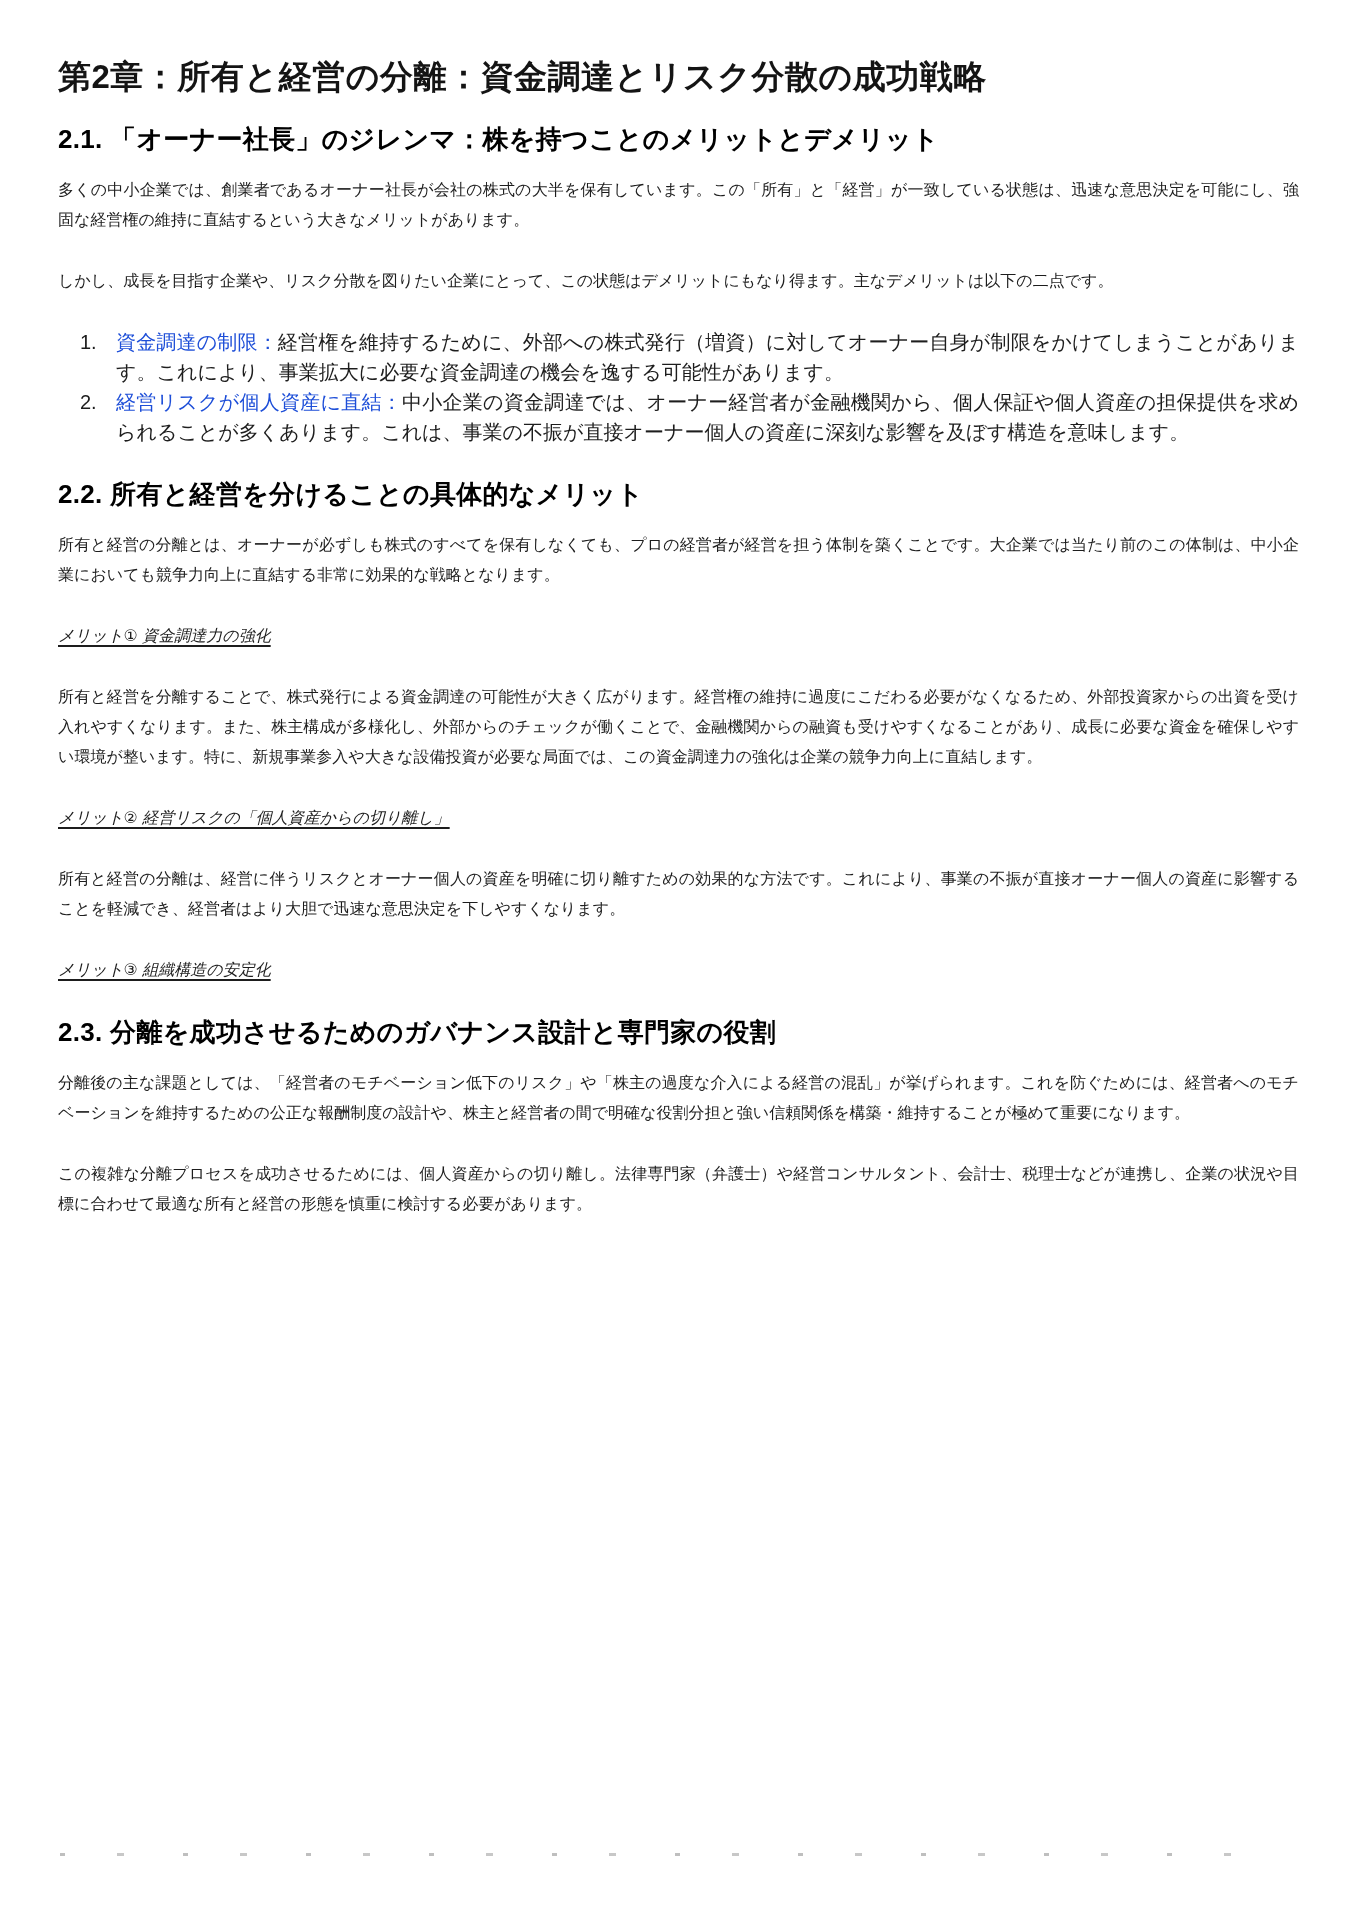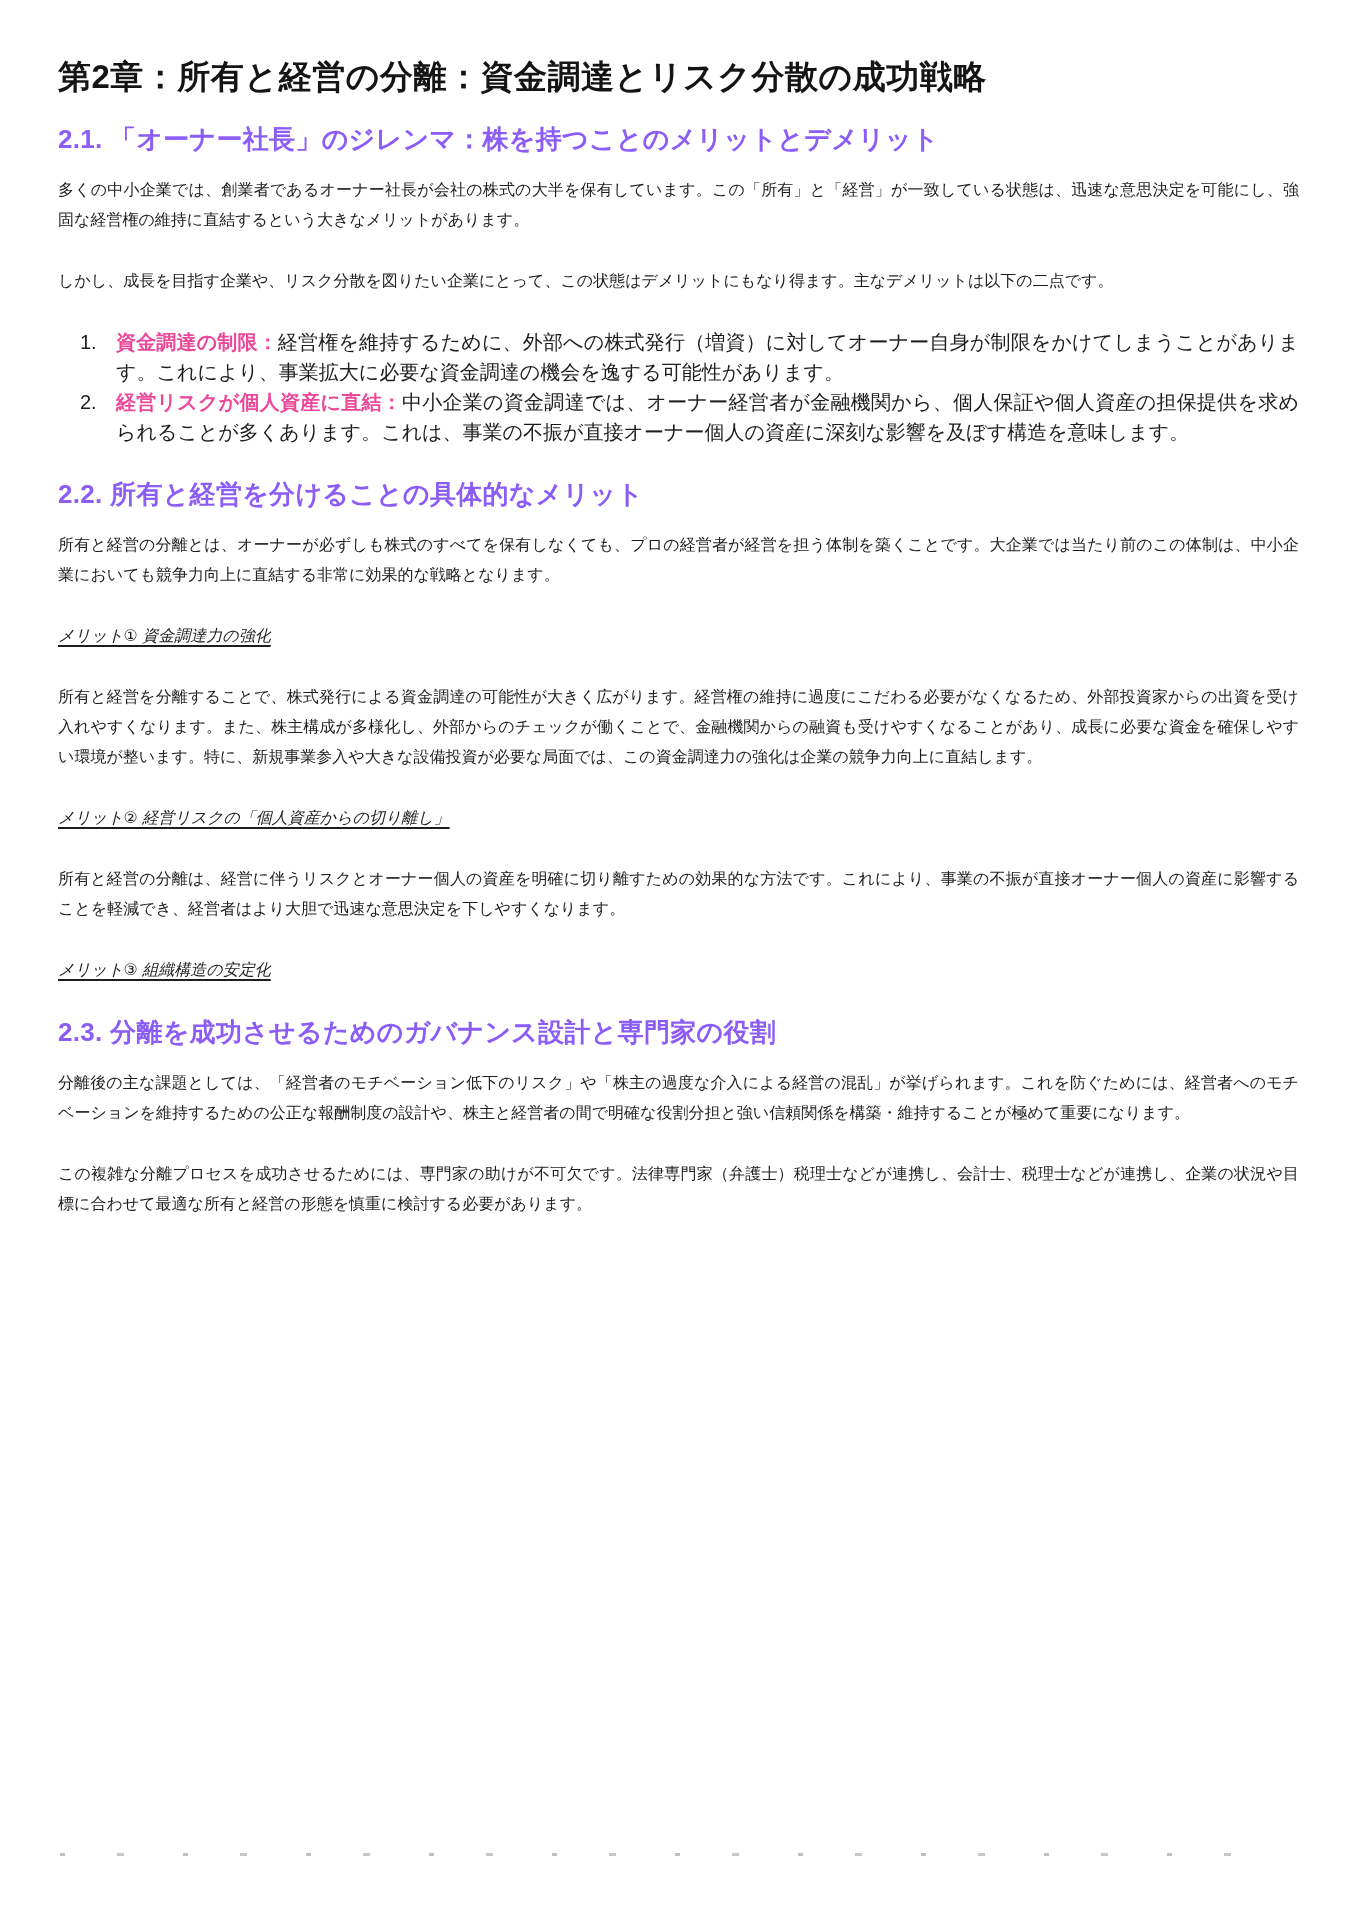--- a/index.html
+++ b/index.html
@@ -24,21 +24,21 @@
     line-height: 1.25;
     font-weight: 700;
     color: #141414;
     margin: 0 0 26px 0;
     letter-spacing: 0.5px;
   }
   .section-heading {
     font-size: 26px;
     line-height: 1.3;
     font-weight: 700;
-    color: #8b5cf6;
+    color: #000000;
     margin: 30px 0 18px 0;
     letter-spacing: 0.3px;
   }
   .section-heading.first {
     margin-top: 0;
   }
   .section-heading.big-gap {
   }
   .body-par {
     font-size: 16px;
@@ -57,22 +57,22 @@
   }
   .olist-num {
     flex: none;
     width: 36px;
   }
   .olist-body {
     flex: 1;
     text-align: justify;
   }
   .olist-body strong {
-    font-weight: 700;
-    color: #ec4899;
+    font-weight: 400;
+    color: #1d4ed8;
   }
   .merit-heading {
     font-size: 16px;
     line-height: 30px;
     font-weight: 400;
     margin: 0 0 31px 0;
     text-decoration: underline;
     text-underline-offset: 4px;
     text-decoration-thickness: 1.5px;
     font-style: italic;
@@ -130,17 +130,17 @@
   <p class="body-par">所有と経営の分離は、経営に伴うリスクとオーナー個人の資産を明確に切り離すための効果的な方法です。これにより、事業の不振が直接オーナー個人の資産に影響することを軽減でき、経営者はより大胆で迅速な意思決定を下しやすくなります。</p>
 
   <h3 class="merit-heading">メリット③ 組織構造の安定化</h3>
 
 
   <h2 class="section-heading big-gap">2.3. 分離を成功させるためのガバナンス設計と専門家の役割</h2>
 
 
   <p class="body-par">分離後の主な課題としては、「経営者のモチベーション低下のリスク」や「株主の過度な介入による経営の混乱」が挙げられます。これを防ぐためには、経営者へのモチベーションを維持するための公正な報酬制度の設計や、株主と経営者の間で明確な役割分担と強い信頼関係を構築・維持することが極めて重要になります。</p>
 
-  <p class="body-par">この複雑な分離プロセスを成功させるためには、専門家の助けが不可欠です。法律専門家（弁護士）税理士などが連携し、会計士、税理士などが連携し、企業の状況や目標に合わせて最適な所有と経営の形態を慎重に検討する必要があります。</p>
+  <p class="body-par">この複雑な分離プロセスを成功させるためには、個人資産からの切り離し。法律専門家（弁護士）や経営コンサルタント、会計士、税理士などが連携し、企業の状況や目標に合わせて最適な所有と経営の形態を慎重に検討する必要があります。</p>
 
   <div class="cutoff-remnant"></div>
 
 </div>
 
 </body></html>

